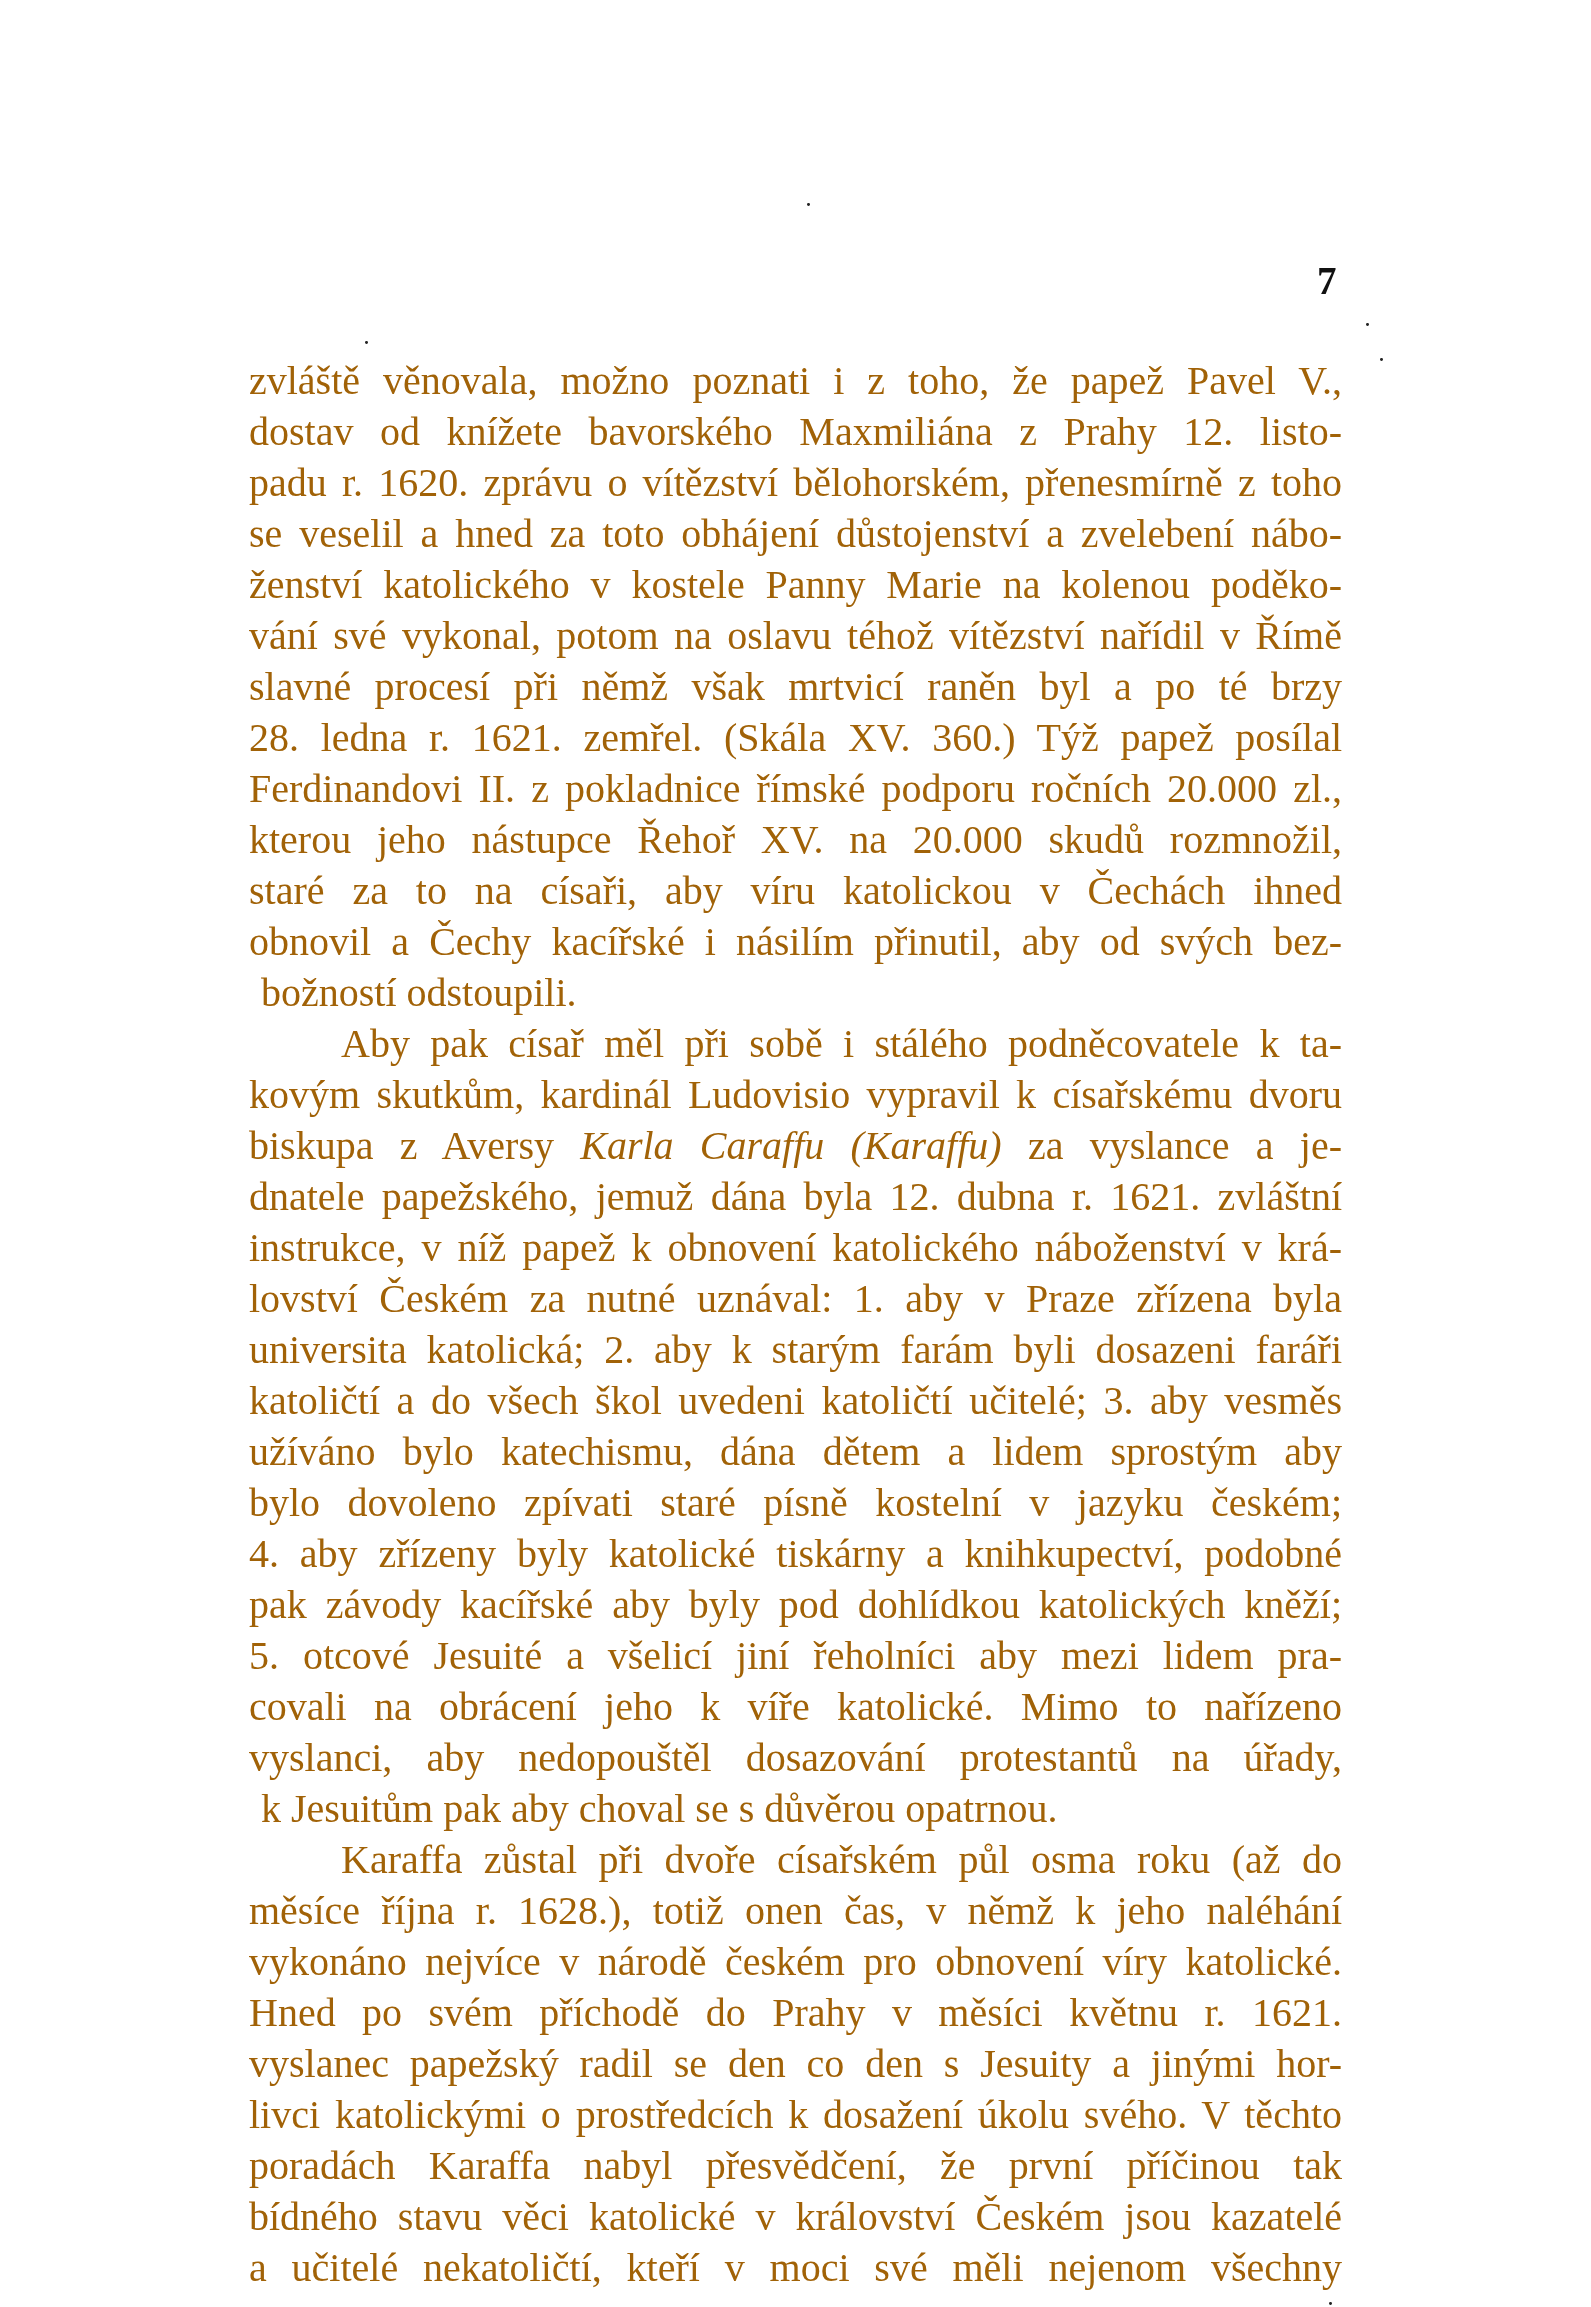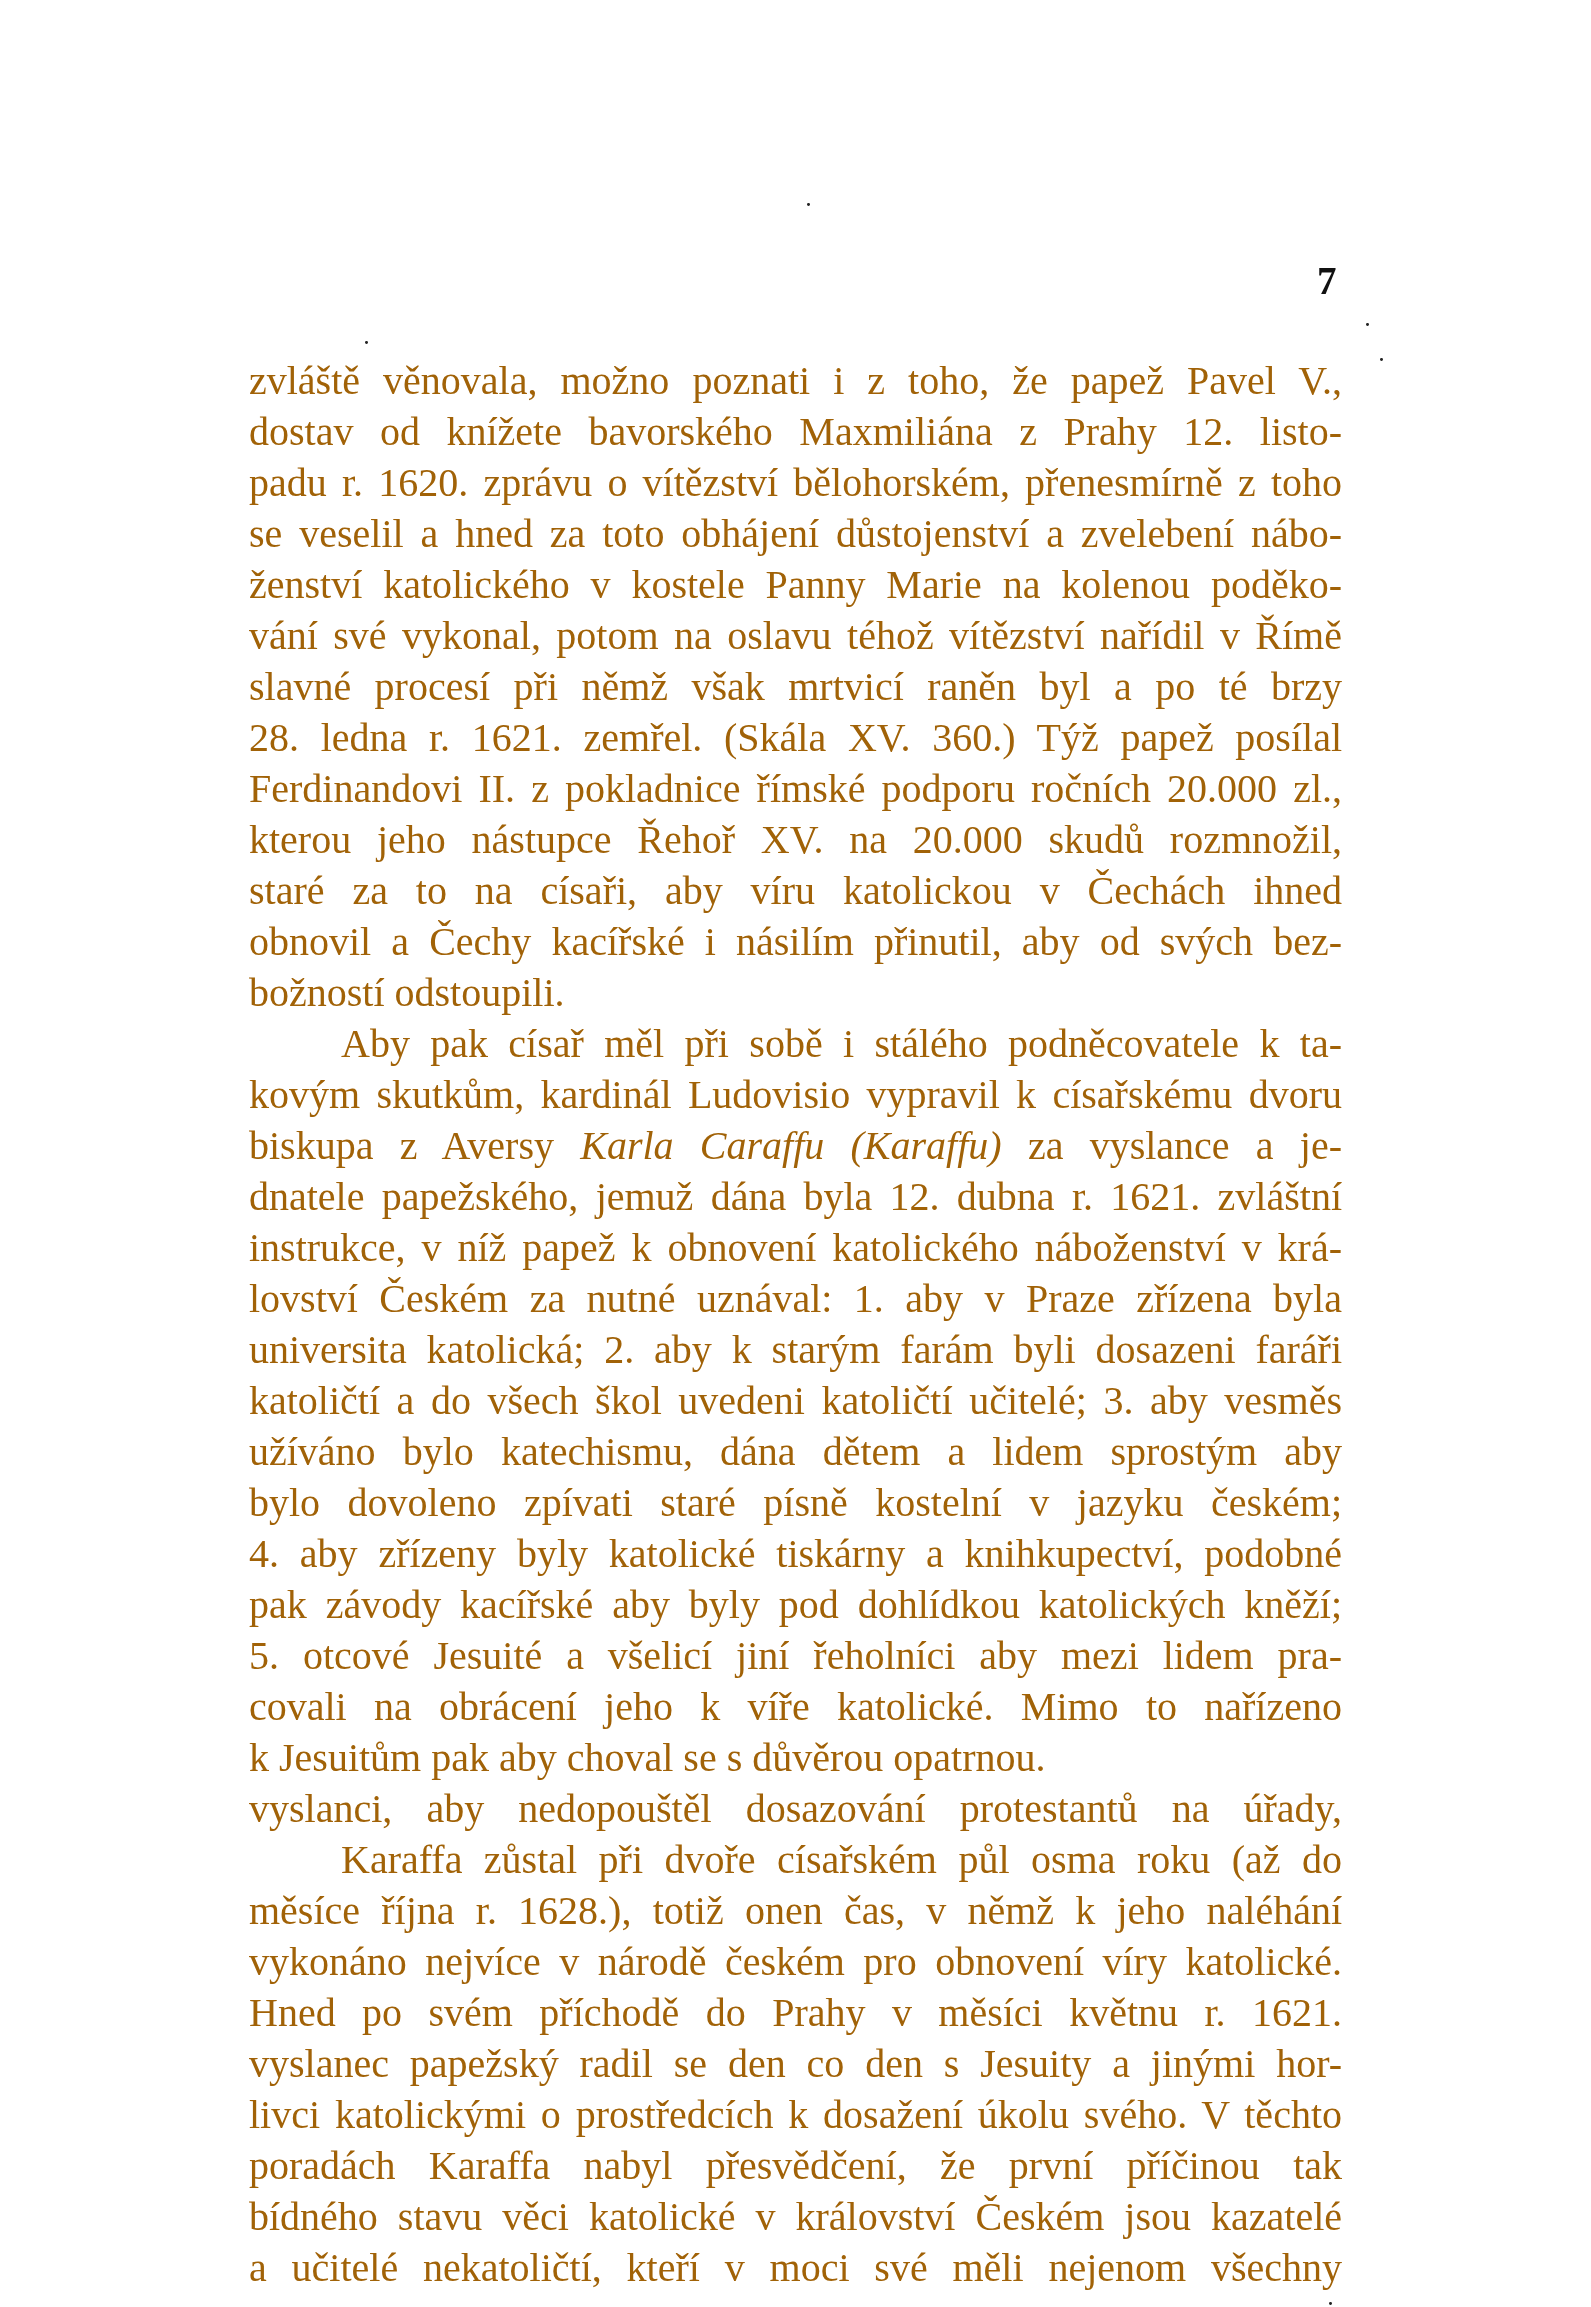--- a/index.html
+++ b/index.html
@@ -11,21 +11,21 @@
   }
   .text-block {
     position: absolute; left: 249px; top: 355px; width: 1093px;
     font-family: "Liberation Serif", serif; font-size: 40px; color: #a16207;
     line-height: 51px;
   }
   .line {
     display: block; white-space: nowrap; height: 51px;
     text-align: justify; text-align-last: justify;
   }
-  .line.last { text-align-last: left; }
+  .line.last { text-align-last: left; margin-left: 12px; }
   .line.indent { padding-left: 92px; }
   .line .it { font-style: italic; }
   .speck { position: absolute; width: 2.8px; height: 2.8px; border-radius: 50%; background: #222; }
 </style>
 </head>
 <body>
 
 <div class="page">
   <div class="page-number">7</div>
   <div class="text-block" id="text-block">
@@ -52,22 +52,22 @@
         <span class="line">instrukce, v níž papež k obnovení katolického náboženství v krá-</span>
         <span class="line">lovství Českém za nutné uznával: 1. aby v Praze zřízena byla</span>
         <span class="line">universita katolická; 2. aby k starým farám byli dosazeni faráři</span>
         <span class="line">katoličtí a do všech škol uvedeni katoličtí učitelé; 3. aby vesměs</span>
         <span class="line">užíváno bylo katechismu, dána dětem a lidem sprostým aby</span>
         <span class="line">bylo dovoleno zpívati staré písně kostelní v jazyku českém;</span>
         <span class="line">4. aby zřízeny byly katolické tiskárny a knihkupectví, podobné</span>
         <span class="line">pak závody kacířské aby byly pod dohlídkou katolických kněží;</span>
         <span class="line">5. otcové Jesuité a všelicí jiní řeholníci aby mezi lidem pra-</span>
         <span class="line">covali na obrácení jeho k víře katolické. Mimo to nařízeno</span>
+        <span class="line">vyslanci, aby nedopouštěl dosazování protestantů na úřady,</span>
         <span class="line last">k Jesuitům pak aby choval se s důvěrou opatrnou.</span>
-        <span class="line">vyslanci, aby nedopouštěl dosazování protestantů na úřady,</span>
       </div>
       <div>
         <span class="line indent">Karaffa zůstal při dvoře císařském půl osma roku (až do</span>
         <span class="line">měsíce října r. 1628.), totiž onen čas, v němž k jeho naléhání</span>
         <span class="line">vykonáno nejvíce v národě českém pro obnovení víry katolické.</span>
         <span class="line">Hned po svém příchodě do Prahy v měsíci květnu r. 1621.</span>
         <span class="line">vyslanec papežský radil se den co den s Jesuity a jinými hor-</span>
         <span class="line">livci katolickými o prostředcích k dosažení úkolu svého. V těchto</span>
         <span class="line">poradách Karaffa nabyl přesvědčení, že první příčinou tak</span>
         <span class="line">bídného stavu věci katolické v království Českém jsou kazatelé</span>

